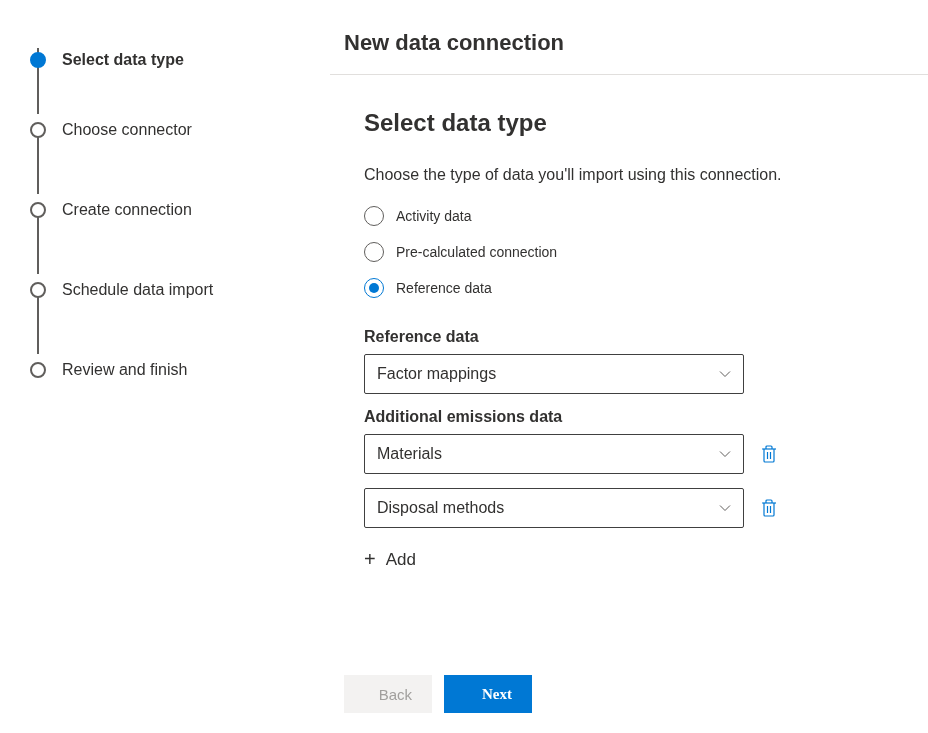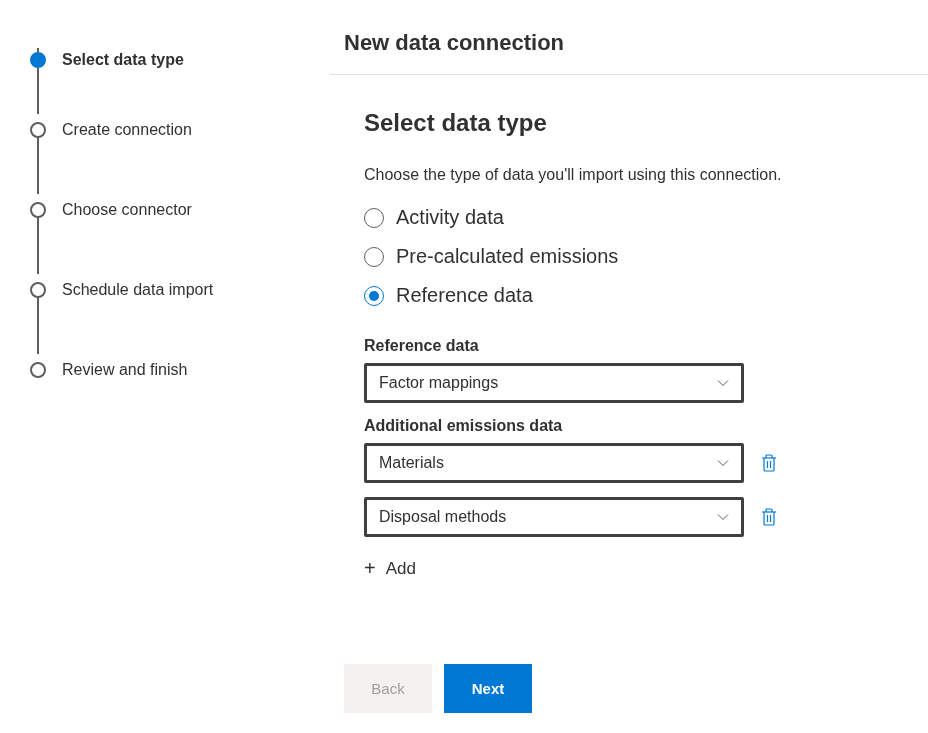--- a/index.html
+++ b/index.html
@@ -109,36 +109,36 @@
     .radio-circle.selected {
       border-color: #0078d4;
     }
     .radio-dot {
       width: 10px;
       height: 10px;
       border-radius: 50%;
       background: #0078d4;
     }
     .radio-label {
-      font-size: 20px;
+      font-size: 14px;
     }
     .field-label {
       font-size: 16px;
       font-weight: 600;
       margin-bottom: 8px;
     }
     .dropdown-row {
       display: flex;
       align-items: center;
       margin-bottom: 14px;
     }
     .dropdown {
       width: 380px;
       height: 40px;
-      border: 3px solid #404040;
+      border: 1px solid #404040;
       border-radius: 2px;
       display: flex;
       align-items: center;
       justify-content: space-between;
       padding: 0 12px;
       cursor: pointer;
       background: #fff;
     }
     .dropdown-value {
       font-size: 16px;
@@ -167,55 +167,57 @@
       font-weight: 300;
     }
     .add-text { font-size: 17px; }
     .footer {
       display: flex;
       gap: 12px;
       padding-top: 24px;
       margin-top: auto;
     }
     .btn {
-      height: 49px;
+      height: 38px;
       min-width: 88px;
       padding: 0 20px;
       border: none;
       font-size: 15px;
       cursor: pointer;
       font-family: inherit;
+      text-align: right;
     }
     .btn-back {
       background: #f3f2f1;
       color: #a19f9d;
     }
     .btn-next {
       background: #0078d4;
       color: #fff;
       font-weight: 600;
+      font-family: Liberation Serif, serif;
     }
   </style>
 </head>
 <body>
 
 <div class="sidebar">
   <div class="step">
     <div class="step-marker active"></div>
     <div class="step-label active">Select data type</div>
   </div>
   <div class="step">
     <div class="step-connector"></div>
     <div class="step-marker"></div>
-    <div class="step-label">Create connection</div>
+    <div class="step-label">Choose connector</div>
   </div>
   <div class="step">
     <div class="step-connector"></div>
     <div class="step-marker"></div>
-    <div class="step-label">Choose connector</div>
+    <div class="step-label">Create connection</div>
   </div>
   <div class="step">
     <div class="step-connector"></div>
     <div class="step-marker"></div>
     <div class="step-label">Schedule data import</div>
   </div>
   <div class="step">
     <div class="step-connector"></div>
     <div class="step-marker"></div>
     <div class="step-label">Review and finish</div>
@@ -230,21 +232,21 @@
     <div class="section-title">Select data type</div>
     <div class="section-desc">Choose the type of data you'll import using this connection.</div>
 
     <div class="radio-group">
       <div class="radio-item">
         <div class="radio-circle"></div>
         <div class="radio-label">Activity data</div>
       </div>
       <div class="radio-item">
         <div class="radio-circle"></div>
-        <div class="radio-label">Pre-calculated emissions</div>
+        <div class="radio-label">Pre-calculated connection</div>
       </div>
       <div class="radio-item">
         <div class="radio-circle selected">
           <div class="radio-dot"></div>
         </div>
         <div class="radio-label">Reference data</div>
       </div>
     </div>
 
     <div class="field-label">Reference data</div>

